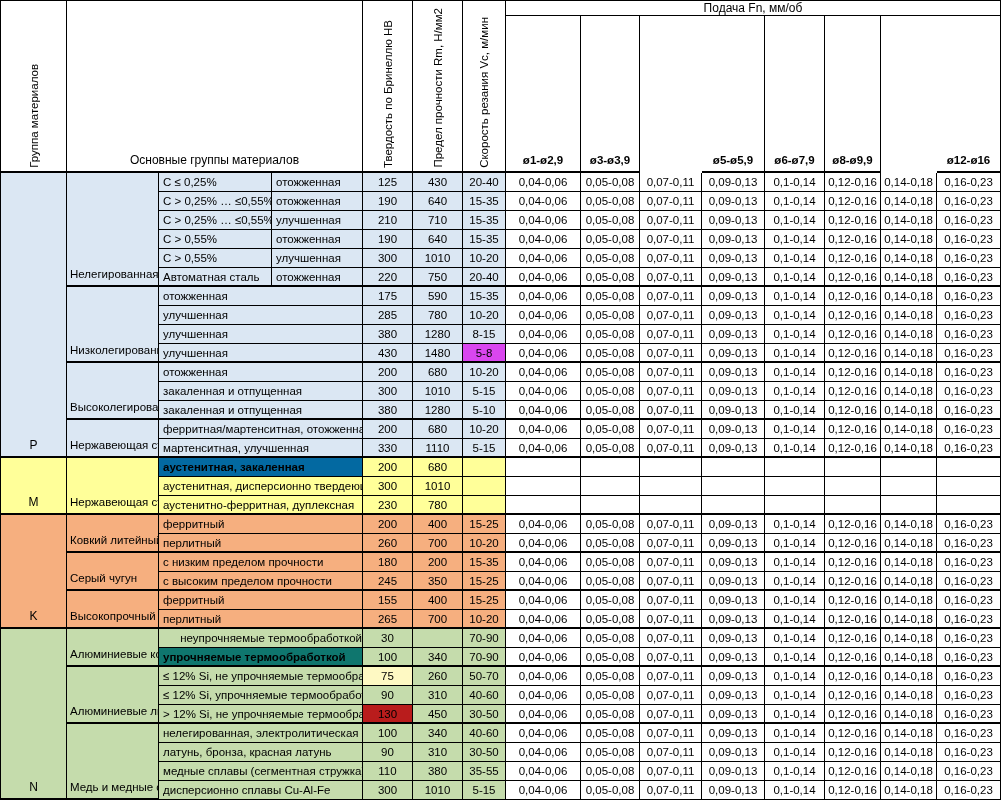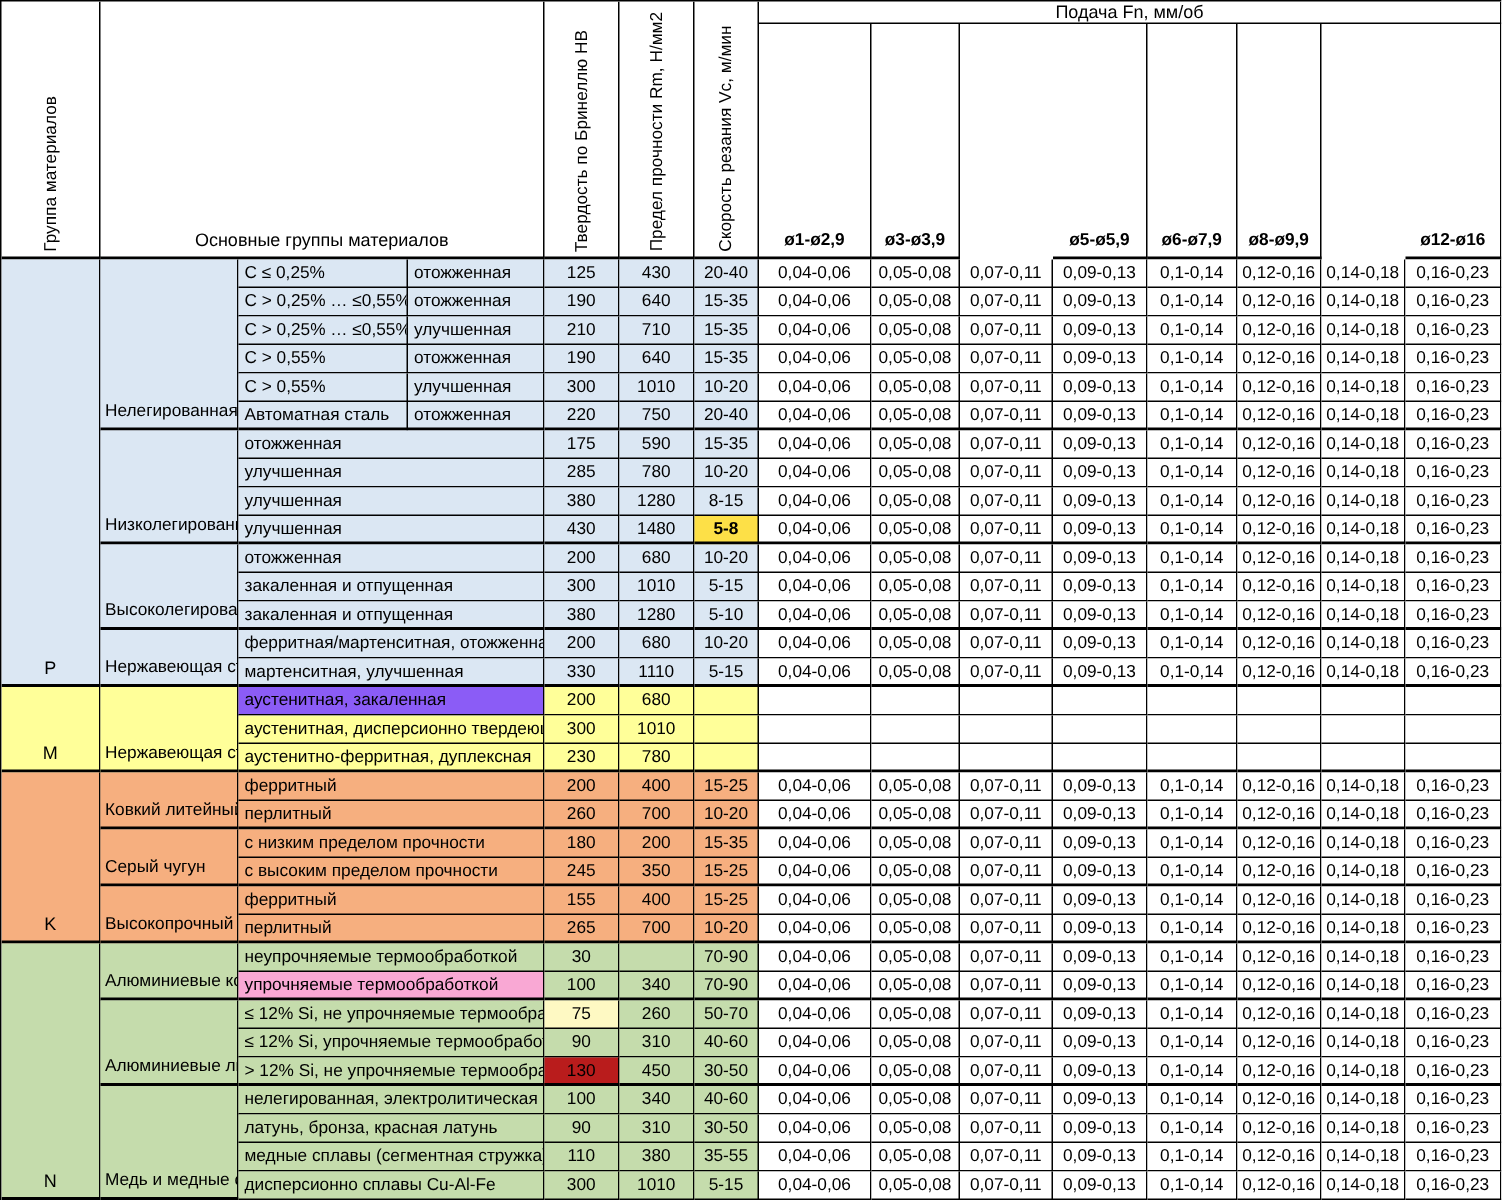--- a/index.html
+++ b/index.html
@@ -426,21 +426,21 @@
     </div>
     <div class="cell left bb2" style="grid-area: 12 / 3 / span 1 / span 2; background: rgb(219, 231, 243);">
       <span>улучшенная</span>
     </div>
     <div class="cell center bb2" style="grid-area: 12 / 5 / span 1 / span 1; background: rgb(219, 231, 243);">
       <span>430</span>
     </div>
     <div class="cell center bb2" style="grid-area: 12 / 6 / span 1 / span 1; background: rgb(219, 231, 243);">
       <span>1480</span>
     </div>
-    <div class="cell center bb2" style="grid-area: 12 / 7 / span 1 / span 1; background: #fde047; font-weight: bold;">
+    <div class="cell center bb2" style="grid-area: 12 / 7 / span 1 / span 1; background: #d946ef;">
       <span>5-8</span>
     </div>
     <div class="cell center bb2" style="grid-area: 12 / 8 / span 1 / span 1; background: rgb(255, 255, 255);">
       <span>0,04-0,06</span>
     </div>
     <div class="cell center bb2" style="grid-area: 12 / 9 / span 1 / span 1; background: rgb(255, 255, 255);">
       <span>0,05-0,08</span>
     </div>
     <div class="cell center bb2" style="grid-area: 12 / 10 / span 1 / span 1; background: rgb(255, 255, 255);">
       <span>0,07-0,11</span>
@@ -645,21 +645,21 @@
     </div>
     <div class="cell center bb2" style="grid-area: 17 / 15 / span 1 / span 1; background: rgb(255, 255, 255);">
       <span>0,16-0,23</span>
     </div>
     <div class="cell bottom-center fs12 bb2" style="grid-area: 18 / 1 / span 3 / span 1; background: rgb(255, 255, 153);">
       <span>M</span>
     </div>
     <div class="cell bottom-left bb2" style="grid-area: 18 / 2 / span 3 / span 1; background: rgb(255, 255, 153);">
       <span>Нержавеющая сталь</span>
     </div>
-    <div class="cell left" style="grid-area: 18 / 3 / span 1 / span 2; background: #8b5cf6;">
+    <div class="cell left" style="grid-area: 18 / 3 / span 1 / span 2; background: #0369a1; font-weight: bold;">
       <span>аустенитная, закаленная</span>
     </div>
     <div class="cell center" style="grid-area: 18 / 5 / span 1 / span 1; background: rgb(255, 255, 153);">
       <span>200</span>
     </div>
     <div class="cell center" style="grid-area: 18 / 6 / span 1 / span 1; background: rgb(255, 255, 153);">
       <span>680</span>
     </div>
     <div class="cell center" style="grid-area: 18 / 7 / span 1 / span 1; background: rgb(255, 255, 153);">
       <span></span>
@@ -939,21 +939,21 @@
     </div>
     <div class="cell center bb2" style="grid-area: 26 / 15 / span 1 / span 1; background: rgb(255, 255, 255);">
       <span>0,16-0,23</span>
     </div>
     <div class="cell bottom-center fs12 bb2" style="grid-area: 27 / 1 / span 9 / span 1; background: rgb(197, 220, 172);">
       <span>N</span>
     </div>
     <div class="cell bottom-left bb2" style="grid-area: 27 / 2 / span 2 / span 1; background: rgb(197, 220, 172);">
       <span>Алюминиевые кованые сплавы</span>
     </div>
-    <div class="cell left" style="grid-area: 27 / 3 / span 1 / span 2; background: rgb(197, 220, 172);">
+    <div class="cell left" style="grid-area: 27 / 3 / span 1 / span 2; background: rgb(197, 220, 172); justify-content: flex-end;">
       <span>неупрочняемые термообработкой</span>
     </div>
     <div class="cell center" style="grid-area: 27 / 5 / span 1 / span 1; background: rgb(197, 220, 172); align-items: center;">
       <span>30</span>
     </div>
     <div class="cell center" style="grid-area: 27 / 6 / span 1 / span 1; background: rgb(197, 220, 172);">
       <span></span>
     </div>
     <div class="cell center" style="grid-area: 27 / 7 / span 1 / span 1; background: rgb(197, 220, 172);">
       <span>70-90</span>
@@ -975,21 +975,21 @@
     </div>
     <div class="cell center" style="grid-area: 27 / 13 / span 1 / span 1; background: rgb(255, 255, 255);">
       <span>0,12-0,16</span>
     </div>
     <div class="cell center" style="grid-area: 27 / 14 / span 1 / span 1; background: rgb(255, 255, 255);">
       <span>0,14-0,18</span>
     </div>
     <div class="cell center" style="grid-area: 27 / 15 / span 1 / span 1; background: rgb(255, 255, 255);">
       <span>0,16-0,23</span>
     </div>
-    <div class="cell left bb2" style="grid-area: 28 / 3 / span 1 / span 2; background: #f9a8d4;">
+    <div class="cell left bb2" style="grid-area: 28 / 3 / span 1 / span 2; background: #0f766e; font-weight: bold;">
       <span>упрочняемые термообработкой</span>
     </div>
     <div class="cell center bb2" style="grid-area: 28 / 5 / span 1 / span 1; background: rgb(197, 220, 172);">
       <span>100</span>
     </div>
     <div class="cell center bb2" style="grid-area: 28 / 6 / span 1 / span 1; background: rgb(197, 220, 172);">
       <span>340</span>
     </div>
     <div class="cell center bb2" style="grid-area: 28 / 7 / span 1 / span 1; background: rgb(197, 220, 172);">
       <span>70-90</span>

